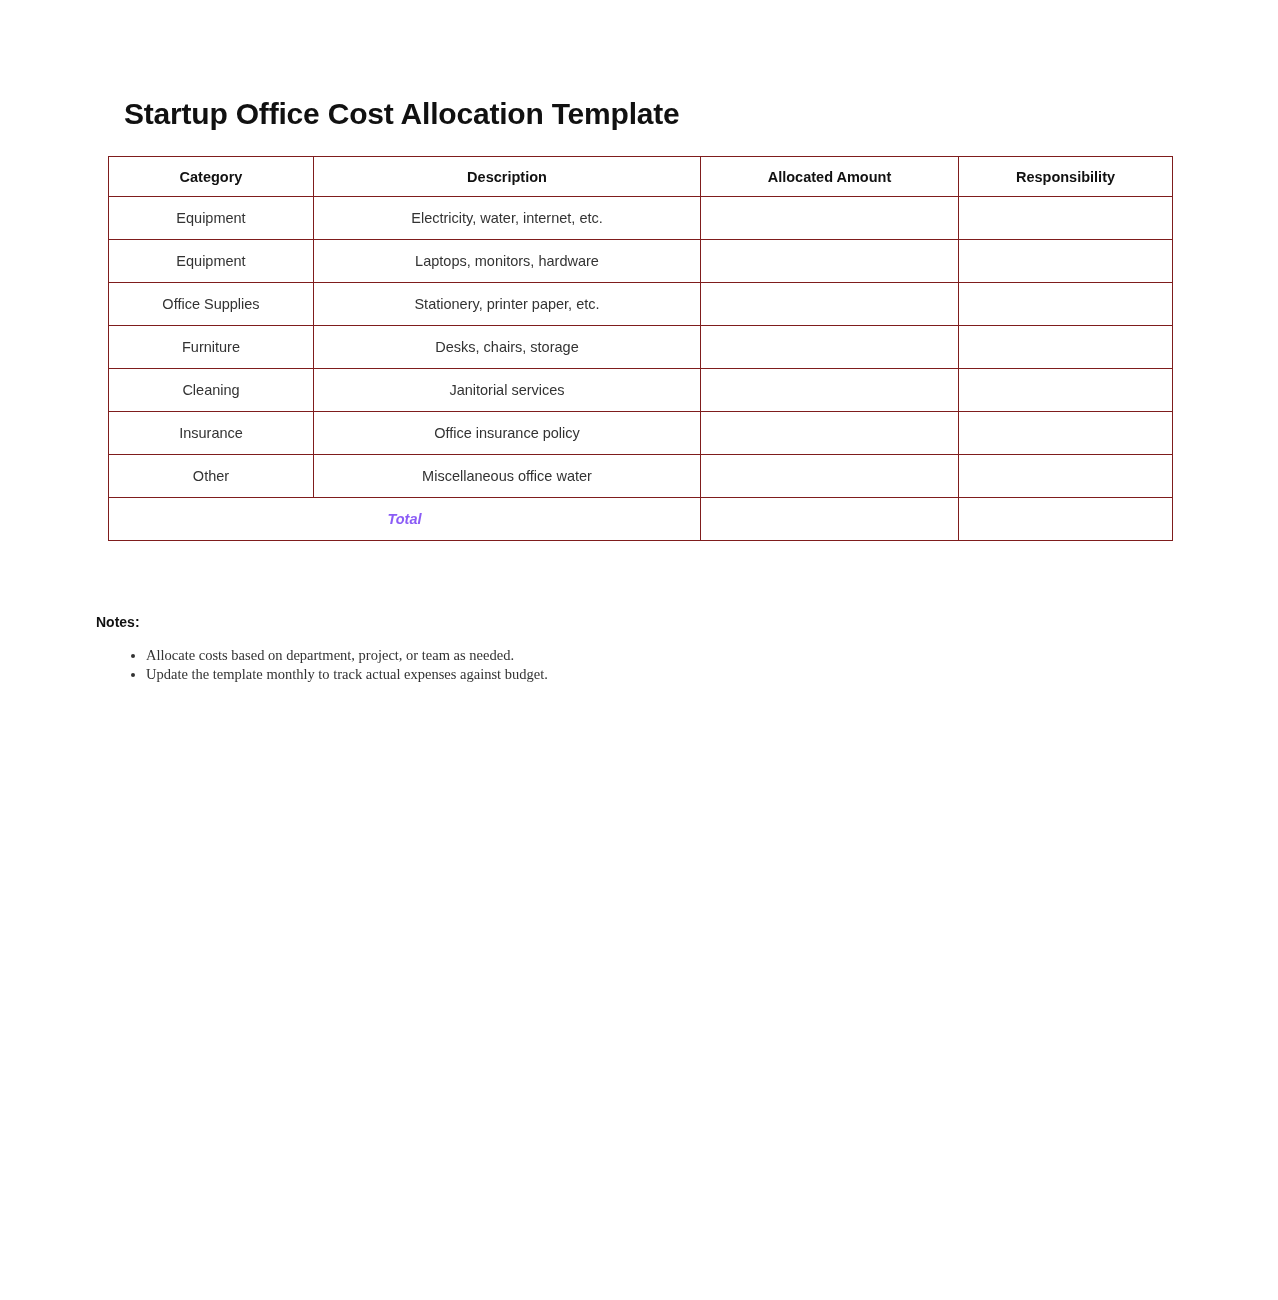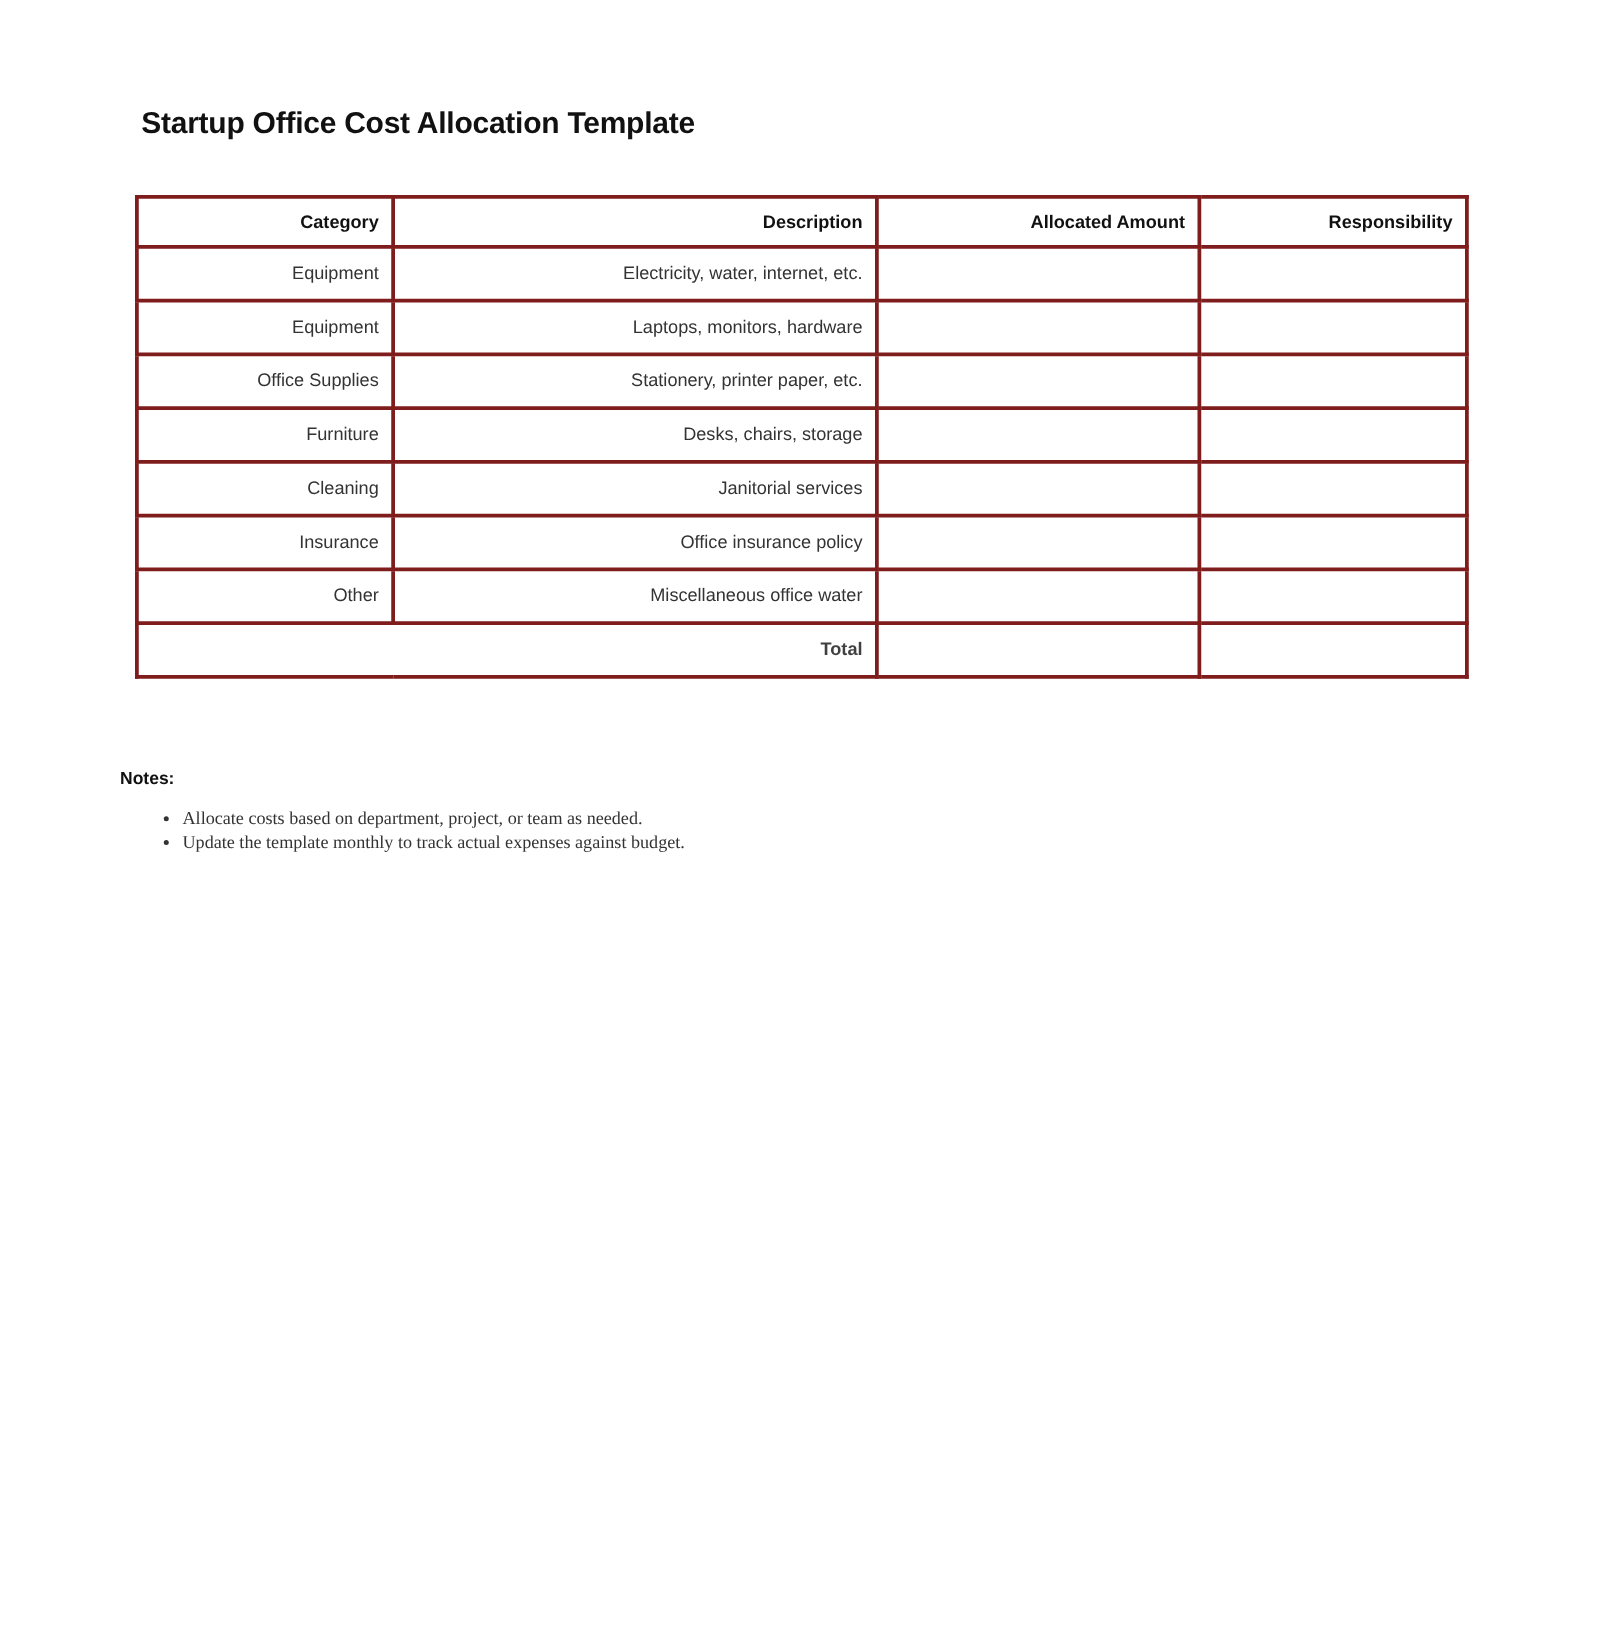--- a/index.html
+++ b/index.html
@@ -18,22 +18,22 @@
     position: relative;
     width: 1278px;
     height: 1300px;
     box-sizing: border-box;
     padding: 0;
   }
   .doc-title {
     position: absolute;
     left: 108px;
     top: 80px;
-    margin: 5px;
-    font-size: 24px;
+    margin: 16px;
+    font-size: 30px;
     font-weight: bold;
     color: #111111;
     letter-spacing: -0.2px;
     line-height: 1.2;
   }
   .cost-table {
     position: absolute;
     left: 108px;
     top: 156px;
     width: 1064px;
@@ -41,41 +41,42 @@
     table-layout: fixed;
     font-size: 14.5px;
   }
   .cost-table col.c-category { width: 205px; }
   .cost-table col.c-description { width: 387px; }
   .cost-table col.c-amount { width: 258px; }
   .cost-table col.c-responsibility { width: 214px; }
 
   .cost-table th,
   .cost-table td {
-    border: 3px solid #7f1d1d;
-    text-align: right;
+    border: 1px solid #7f1d1d;
+    text-align: center;
     vertical-align: middle;
     padding: 0 10px;
     height: 42px;
     box-sizing: border-box;
     color: #333333;
     font-weight: normal;
   }
   .cost-table thead th {
     font-weight: bold;
     color: #111111;
     height: 40px;
     font-size: 14.5px;
   }
   .cost-table tbody tr td {
     height: 43px;
   }
   .cost-table tr.total-row td {
     font-weight: bold;
-    color: #404040;
+    color: #8b5cf6;
+    font-style: italic;
   }
   .notes-heading {
     position: absolute;
     left: 96px;
     top: 614px;
     margin: 0;
     font-size: 14px;
     font-weight: bold;
     color: #111111;
   }

